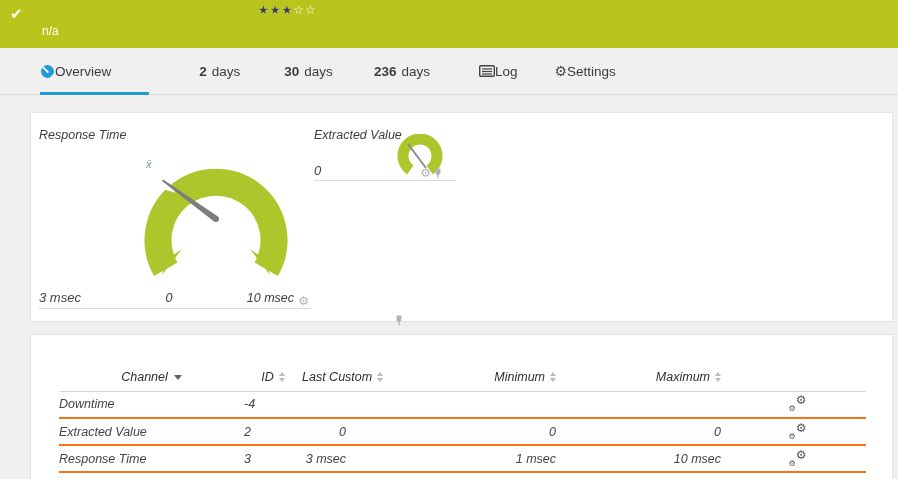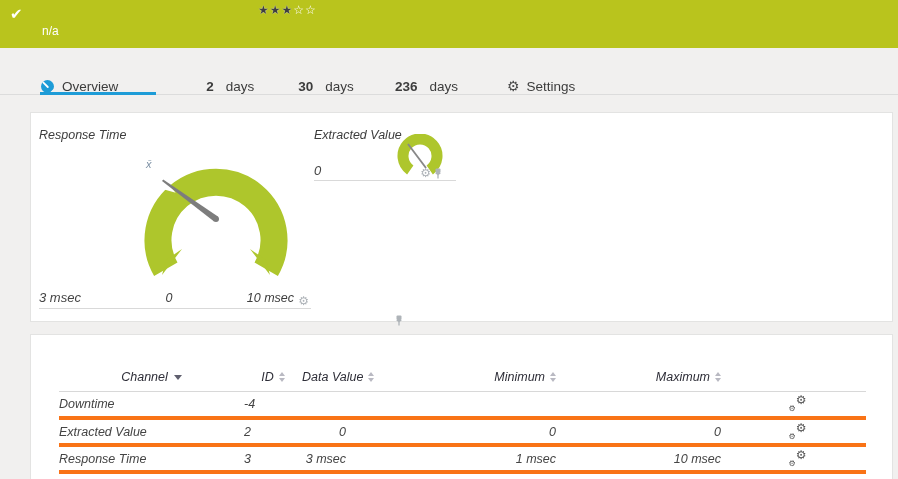--- a/index.html
+++ b/index.html
@@ -19,21 +19,21 @@
   .topbar .flag { font-size:11px; vertical-align:super; margin-left:3px; }
   .topbar .stars { position:absolute; left:258px; top:3px; font-size:12px; letter-spacing:1px; cursor:pointer; }
   .topbar .stars .f { color:#3f4040; text-shadow:0 0 1px #fff; }
   .topbar .stars .e { color:#fff; }
   .topbar .line2 { position:absolute; left:42px; top:24px; font-size:12px; }
 
   
   .tabs { position:absolute; left:0; top:48px; width:898px; height:47px;
     border-bottom:1px solid #dcdcdc; display:flex; align-items:center;
     padding-left:40px; font-size:13.5px; color:#3c3c3c; }
-  .tab { position:relative; height:100%; display:flex; align-items:flex-end; gap:7px;
+  .tab { position:relative; height:100%; display:flex; align-items:center; 
     cursor:pointer; white-space:nowrap; }
   .tab .num { font-weight:bold; margin-right:5px; }
   .tab.active::after { content:""; position:absolute; left:0; right:0; bottom:-1px;
     height:3px; background:#1e9cd7; }
   .tab.active { padding-right:38px; }
   .tab:nth-child(2){ margin-left:50px; }
   .tab:nth-child(3){ margin-left:44px; }
   .tab:nth-child(4){ margin-left:41px; }
   .tab:nth-child(5){ margin-left:49px; }
   .tab:nth-child(6){ margin-left:37px; }
@@ -65,21 +65,21 @@
   .ev-block .gauge-title { position:absolute; left:0; top:5px; }
   .ev-block svg.sm-gauge { position:absolute; right:12px; top:11px; }
   .ev-block .cur-value { bottom:2px; }
   .ev-block .mini-icons { right:14px; bottom:1px; }
 
   
   table.channels { border-collapse:collapse; margin:28px 28px 0 28px; width:807px;
     font-size:12.5px; color:#444; table-layout:fixed; }
   .channels th { font-weight:normal; color:#2e2e38; text-align:center;
     border-bottom:1px solid #d8d8d8; height:28px; cursor:pointer; white-space:nowrap; }
-  .channels td { border-bottom:4px solid #f97316; height:27px; }
+  .channels td { border-bottom:2px solid #f97316; height:27px; }
   .col-id { width:58px; } .col-ch { width:185px; }
   .col-lv { width:72px; } .col-min { width:190px; } .col-max { width:165px; }
   .channels th.r, .channels td.r { text-align:right; padding-right:8px; }
   .channels td.lv { text-align:right; padding-right:28px; }
   .channels th.lv-h { text-align:left; }
   .channels td.act { text-align:center; }
   .sort-down { display:inline-block; width:0; height:0; margin-left:6px;
     border-left:4px solid transparent; border-right:4px solid transparent;
     border-top:5px solid #5f5f6e; vertical-align:middle; }
   .sort-both { display:inline-flex; flex-direction:column; gap:2px; margin-left:5px; vertical-align:middle; }
@@ -116,20 +116,29 @@
   </div>
   <div class="tab">
     <span class="num">30</span>
     <span>days</span>
   </div>
   <div class="tab">
     <span class="num">236</span>
     <span>days</span>
   </div>
   <div class="tab">
+    <svg width="16" height="12" viewBox="0 0 16 12">
+      <rect x="0.7" y="0.7" width="14.6" height="10.6" rx="1" fill="none" stroke="#444" stroke-width="1.4"></rect>
+      <line x1="3" y1="4" x2="13" y2="4" stroke="#444" stroke-width="1.2"></line>
+      <line x1="3" y1="6.5" x2="13" y2="6.5" stroke="#444" stroke-width="1.2"></line>
+      <line x1="3" y1="9" x2="13" y2="9" stroke="#444" stroke-width="1.2"></line>
+    </svg>
+    <span>Log</span>
+  </div>
+  <div class="tab">
     <span class="gear-glyph glyph">⚙</span>
     <span>Settings</span>
   </div>
 </div>
 
 <div class="panel panel-gauges">
 
   <div class="rt-block">
     <div class="gauge-title">Response Time</div>
     <svg width="160" height="150" viewBox="0 0 160 150">
@@ -188,21 +197,21 @@
         <th>
           <span>Channel</span><i class="sort-down"></i>
         </th>
         <th>
           <span>ID</span><span class="sort-both">
               <i class="u"></i>
               <i class="d"></i>
             </span>
         </th>
         <th class="lv-h">
-          <span>Data Value</span><span class="sort-both">
+          <span>Last Custom</span><span class="sort-both">
               <i class="u"></i>
               <i class="d"></i>
             </span>
         </th>
         <th class="r">
           <span>Minimum</span><span class="sort-both">
               <i class="u"></i>
               <i class="d"></i>
             </span>
         </th>

